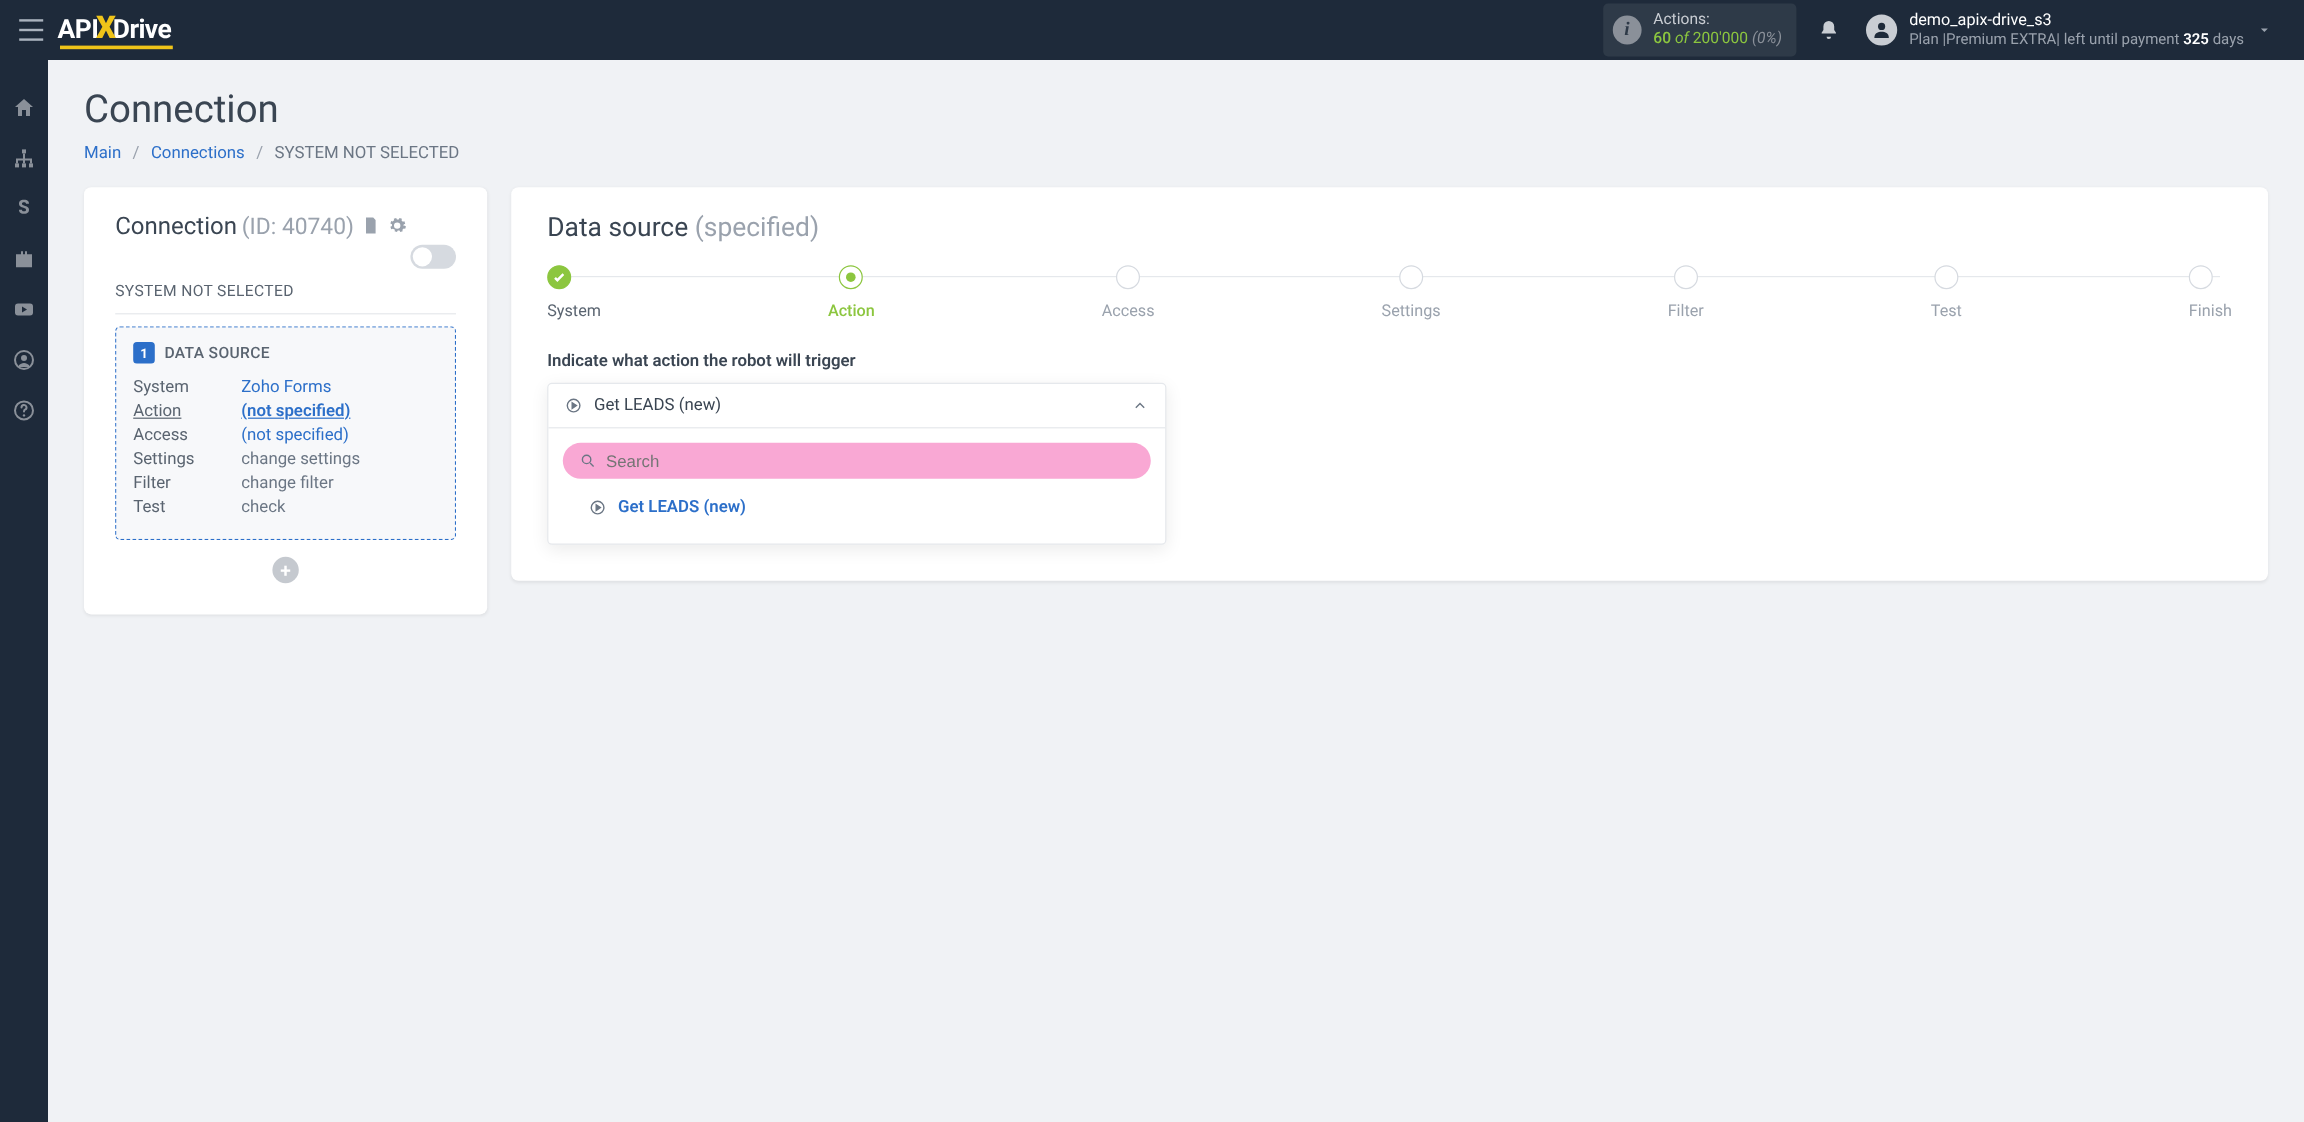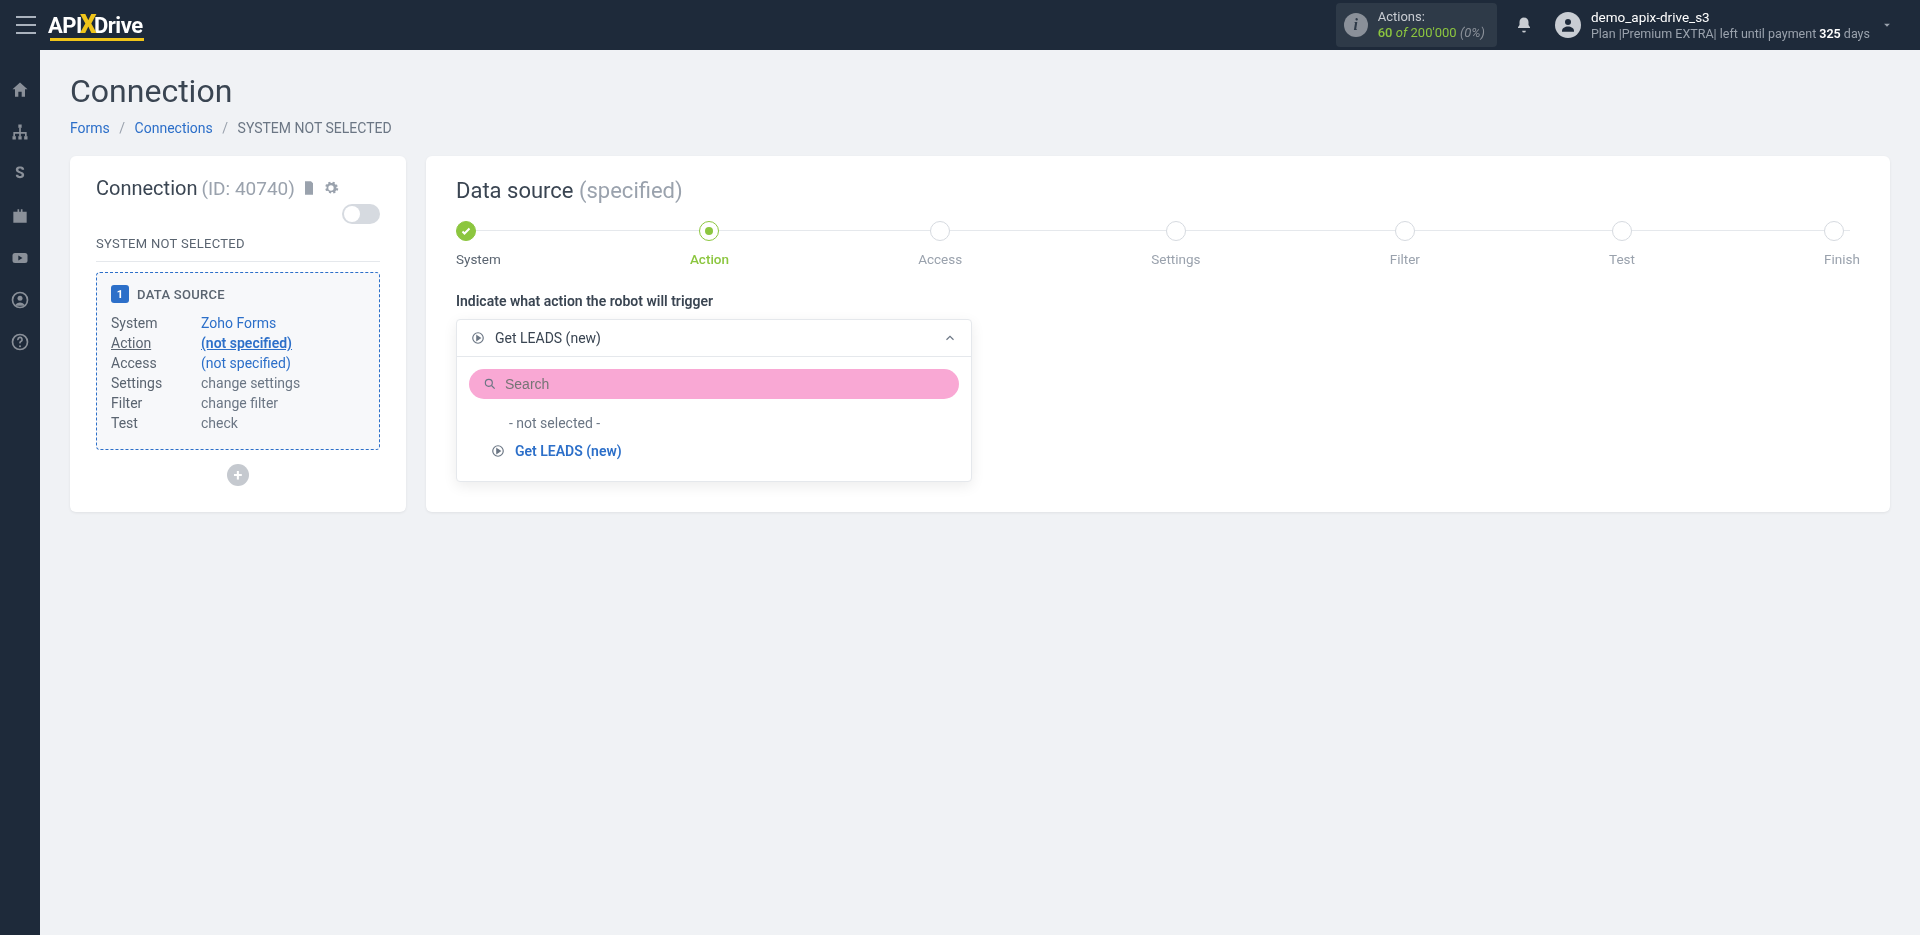--- a/index.html
+++ b/index.html
@@ -268,21 +268,21 @@
         <circle cx="12" cy="12" r="9" fill="none" stroke="currentColor" stroke-width="2"></circle>
         <path d="M9.5 9a2.5 2.5 0 1 1 3.5 2.3c-.8.4-1 .9-1 1.7" fill="none" stroke="currentColor" stroke-width="2" stroke-linecap="round"></path>
         <circle cx="12" cy="17" r="1.2"></circle>
       </svg>
     </div>
 </div>
 
 <div class="main">
   <div class="page-title">Connection</div>
   <div class="breadcrumb">
-    <a>Forms</a>
+    <a>Main</a>
     <span class="sep">/</span>
     <a>Connections</a>
     <span class="sep">/</span>
     <span>SYSTEM NOT SELECTED</span>
   </div>
 
   <div class="content">
 
     <div class="card card-left">
       <div class="conn-title">
@@ -399,21 +399,20 @@
             <div class="search-box">
               <span class="mag">
                   <svg viewBox="0 0 24 24" fill="none" stroke="currentColor" stroke-width="2">
                     <circle cx="10" cy="10" r="6"></circle>
                     <path d="M20 20l-5-5"></path>
                   </svg>
                 </span>
               <input type="text" placeholder="Search" style="">
             </div>
             <div class="dd-options">
-              <div class="dd-opt notsel" style="padding-left:36px;">- not selected -</div>
               <div class="dd-opt sel">
                 <span class="play-icon">
                     <svg viewBox="0 0 24 24" width="14" height="14" fill="none" stroke="currentColor" stroke-width="2">
                       <circle cx="12" cy="12" r="9"></circle>
                       <path d="M10 8l6 4-6 4z" fill="currentColor"></path>
                     </svg>
                   </span>
                 <span>Get LEADS (new)</span>
               </div>
             </div>

